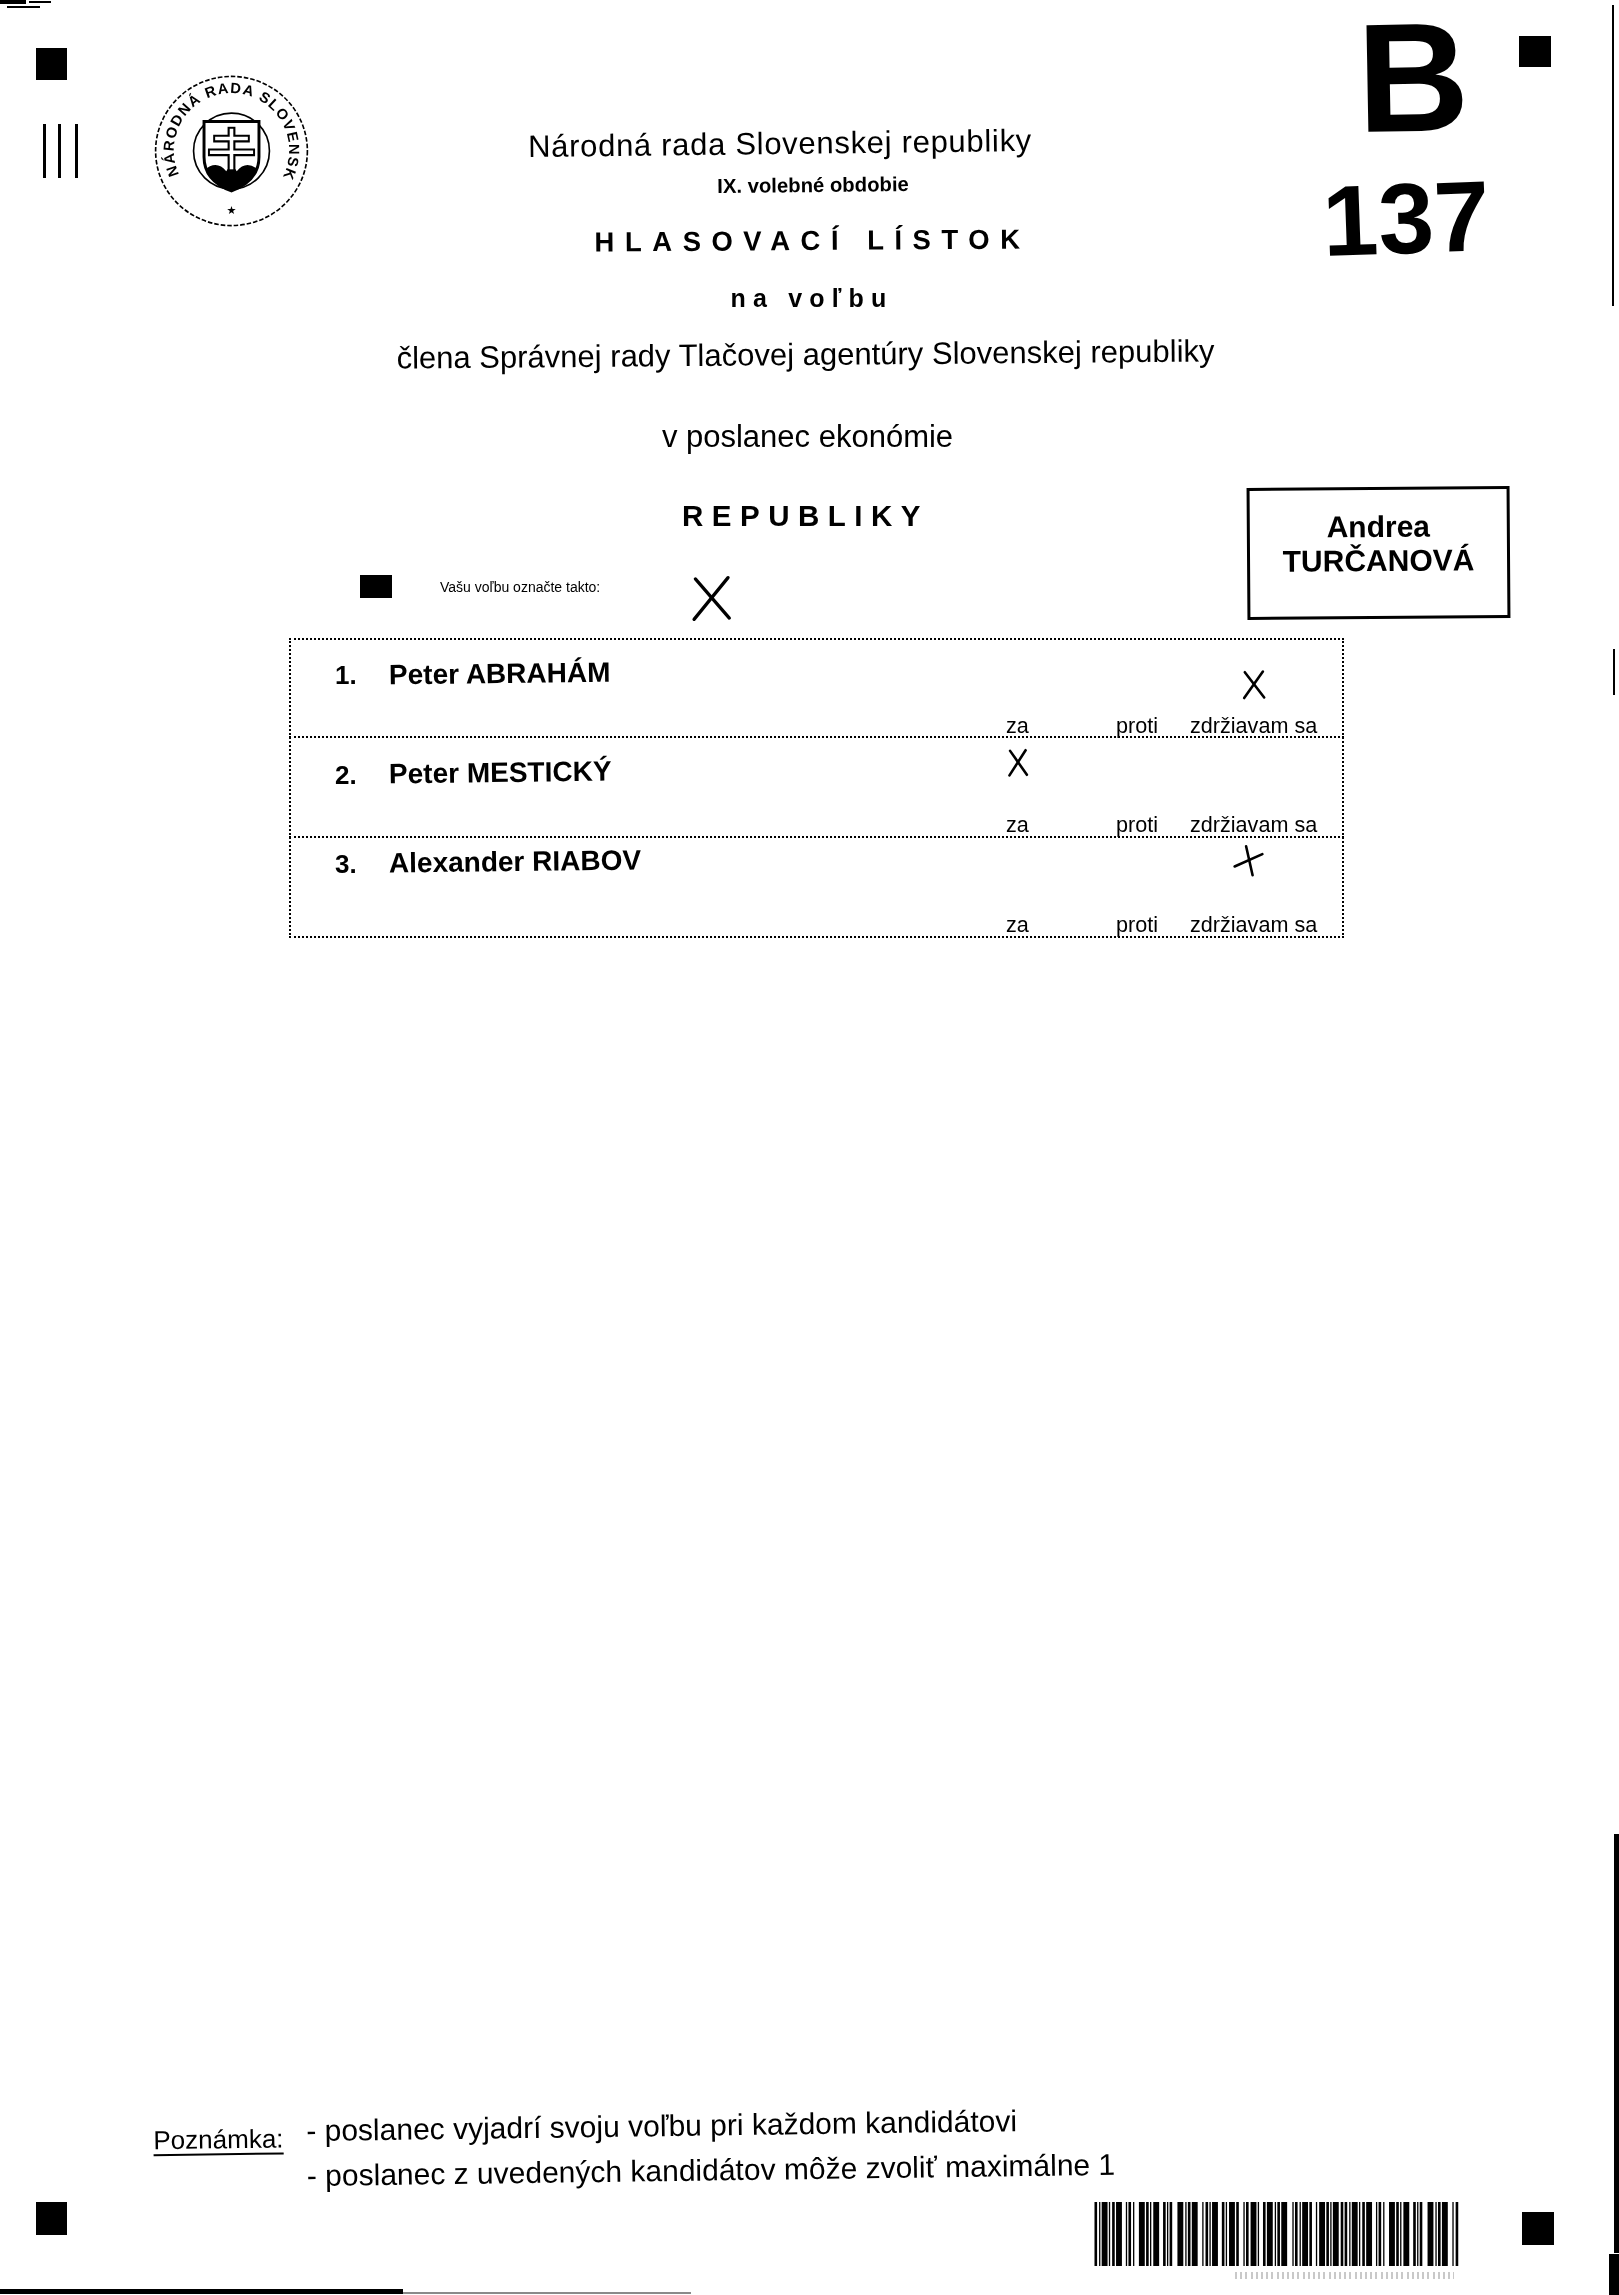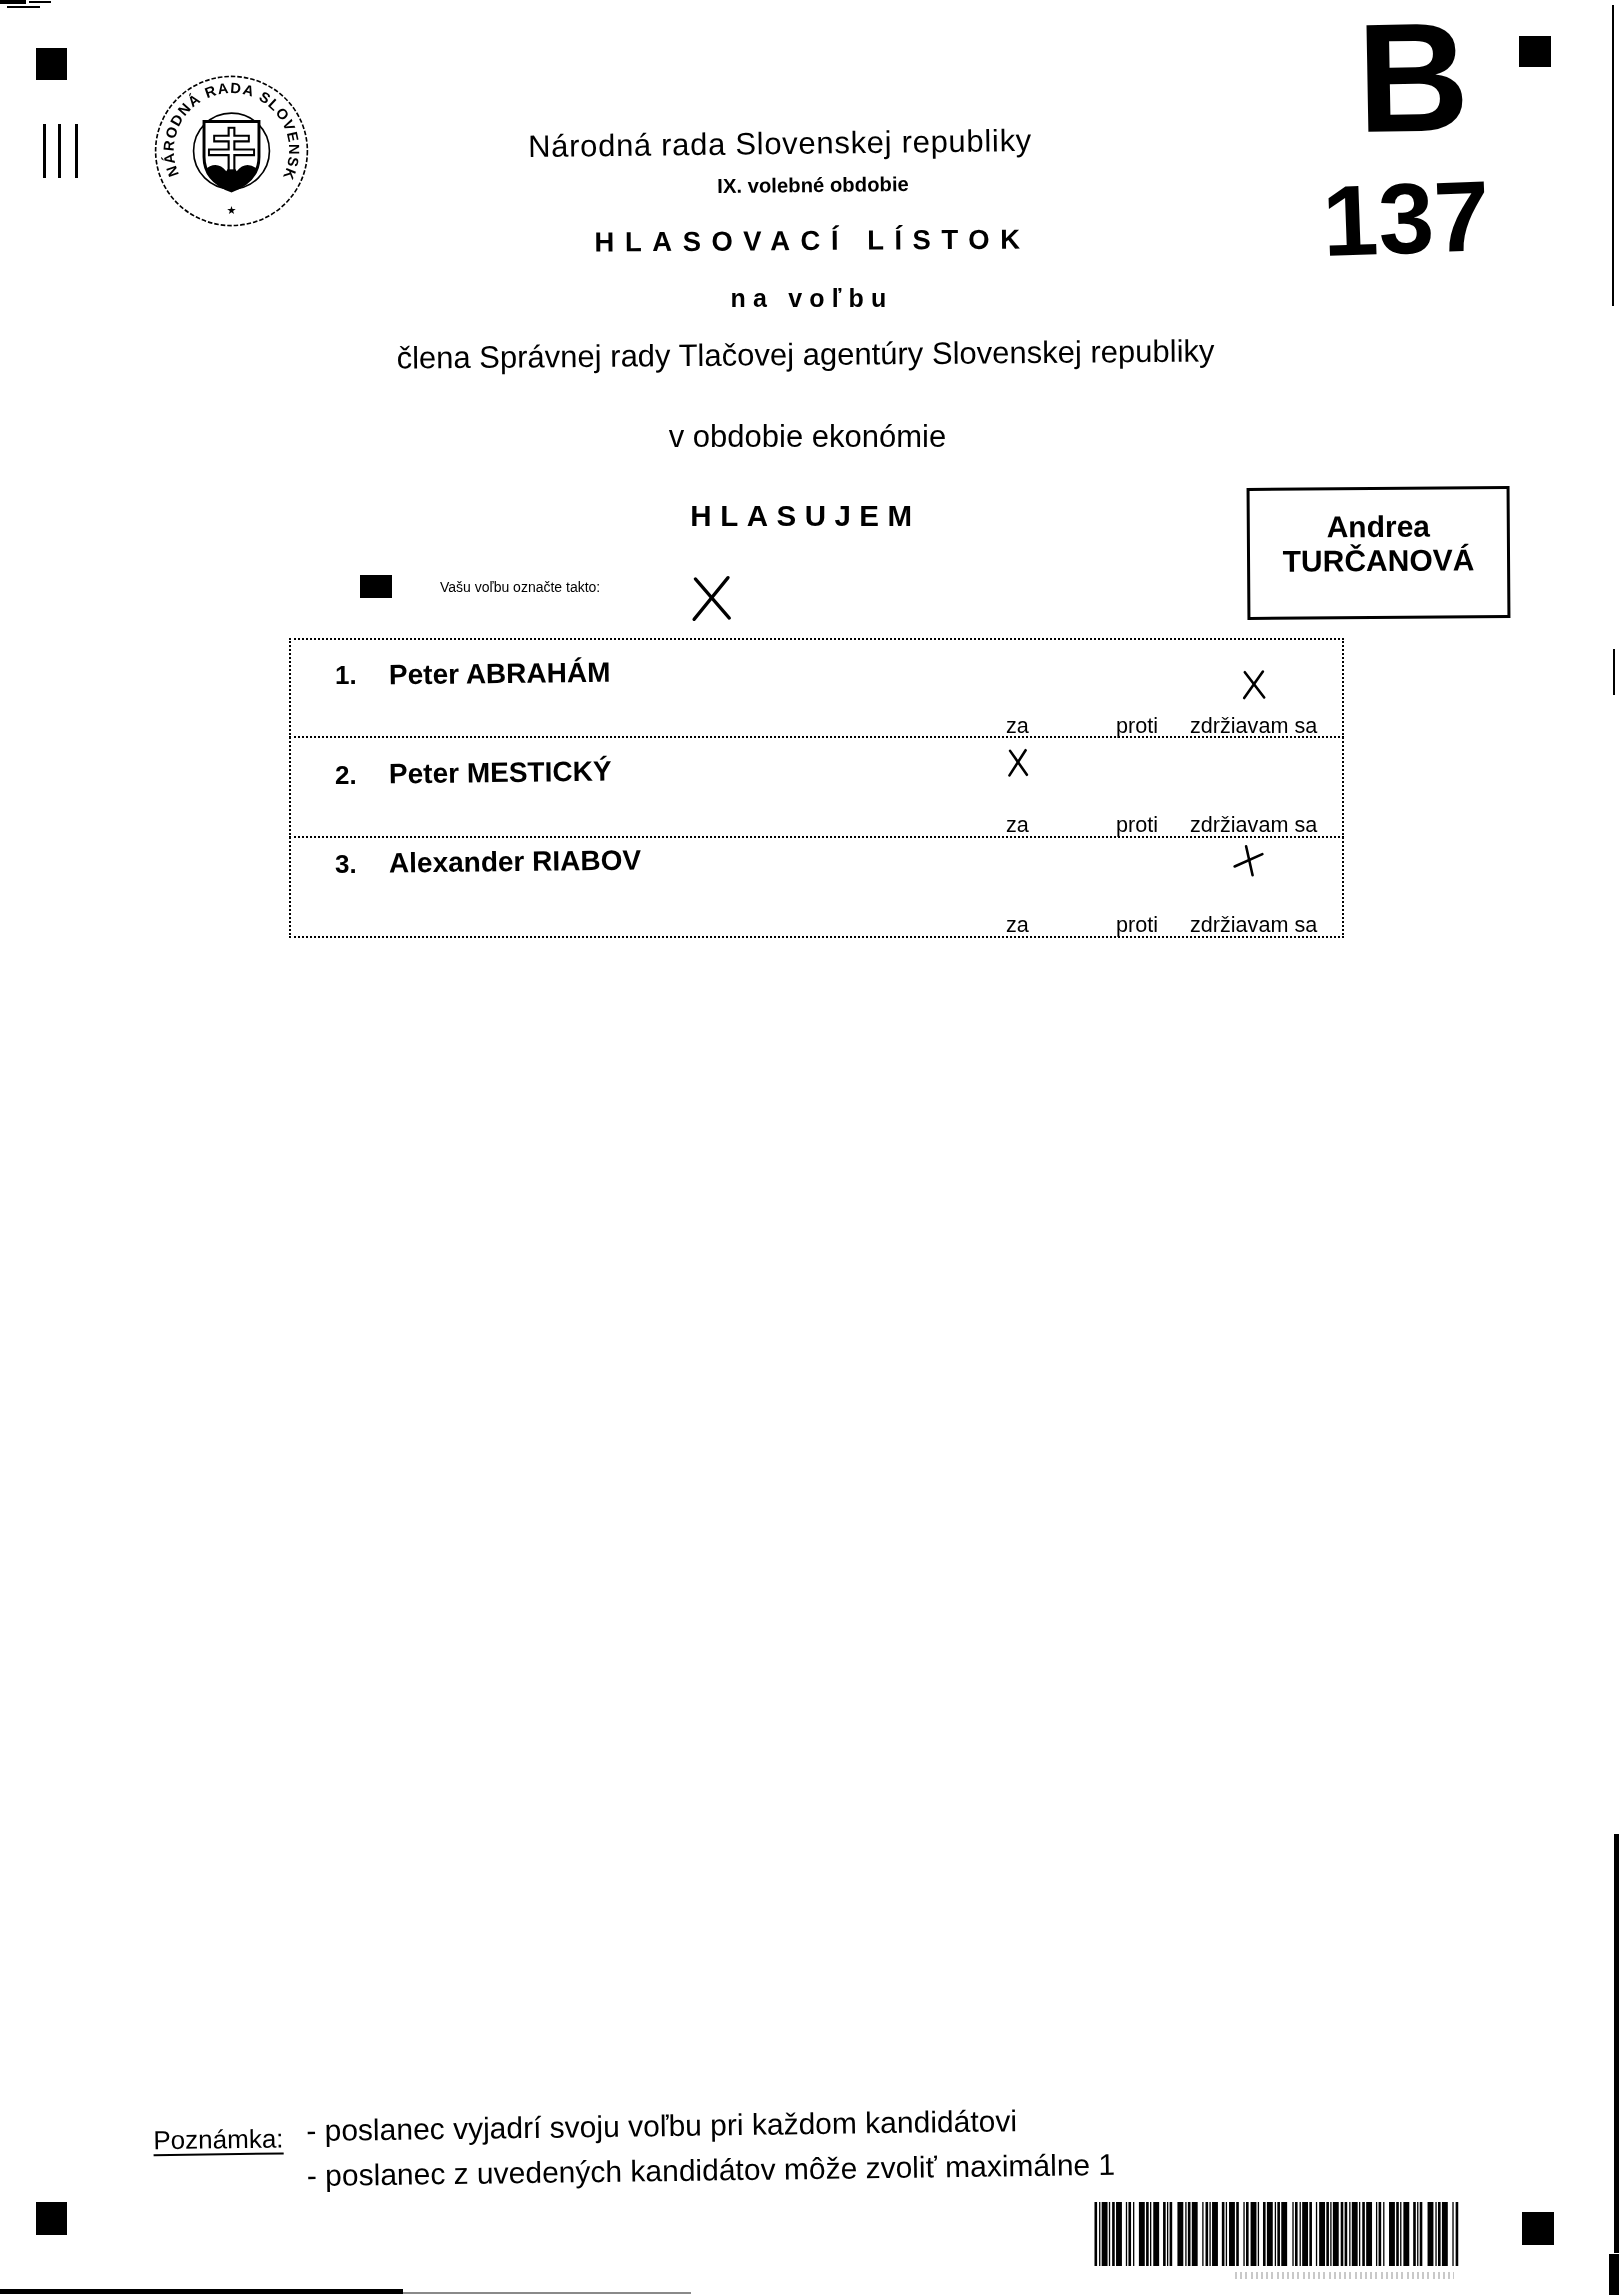--- a/index.html
+++ b/index.html
@@ -90,22 +90,22 @@
         <line x1="87" y1="121" x2="153" y2="121"></line>
       </g>
     </svg>
   </div>
 
   <div class="abs ctr org">Národná rada Slovenskej republiky</div>
   <div class="abs ctr term">IX. volebné obdobie</div>
   <div class="abs ctr doct">HLASOVACÍ LÍSTOK</div>
   <div class="abs ctr subt">na voľbu</div>
   <div class="abs ctr subject">člena Správnej rady Tlačovej agentúry Slovenskej republiky</div>
-  <div class="abs ctr area">v obdobie ekonómie</div>
-  <div class="abs ctr votehead">HLASUJEM</div>
+  <div class="abs ctr area">v poslanec ekonómie</div>
+  <div class="abs ctr votehead">REPUBLIKY</div>
 
   <div class="abs bigB">B</div>
   <div class="abs ctr num137">137</div>
 
   <div class="abs voterbox">
     <div class="vn">Andrea</div>
     <div class="vn" style="margin-top:0;">TURČANOVÁ</div>
   </div>
 
   <div class="abs sq" style="top:575px;left:360px;width:32px;height:23px;"></div>

